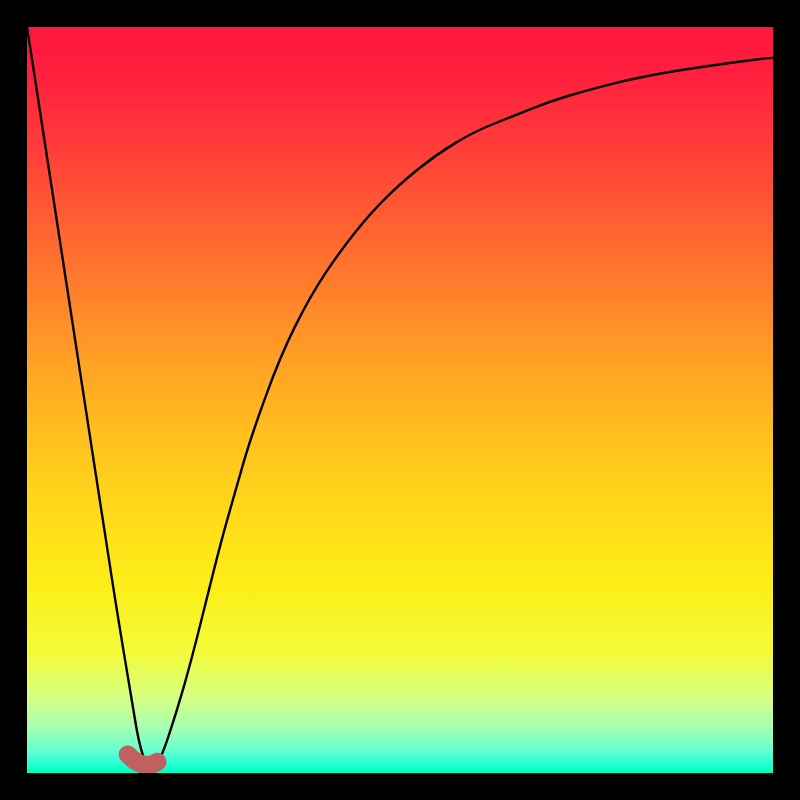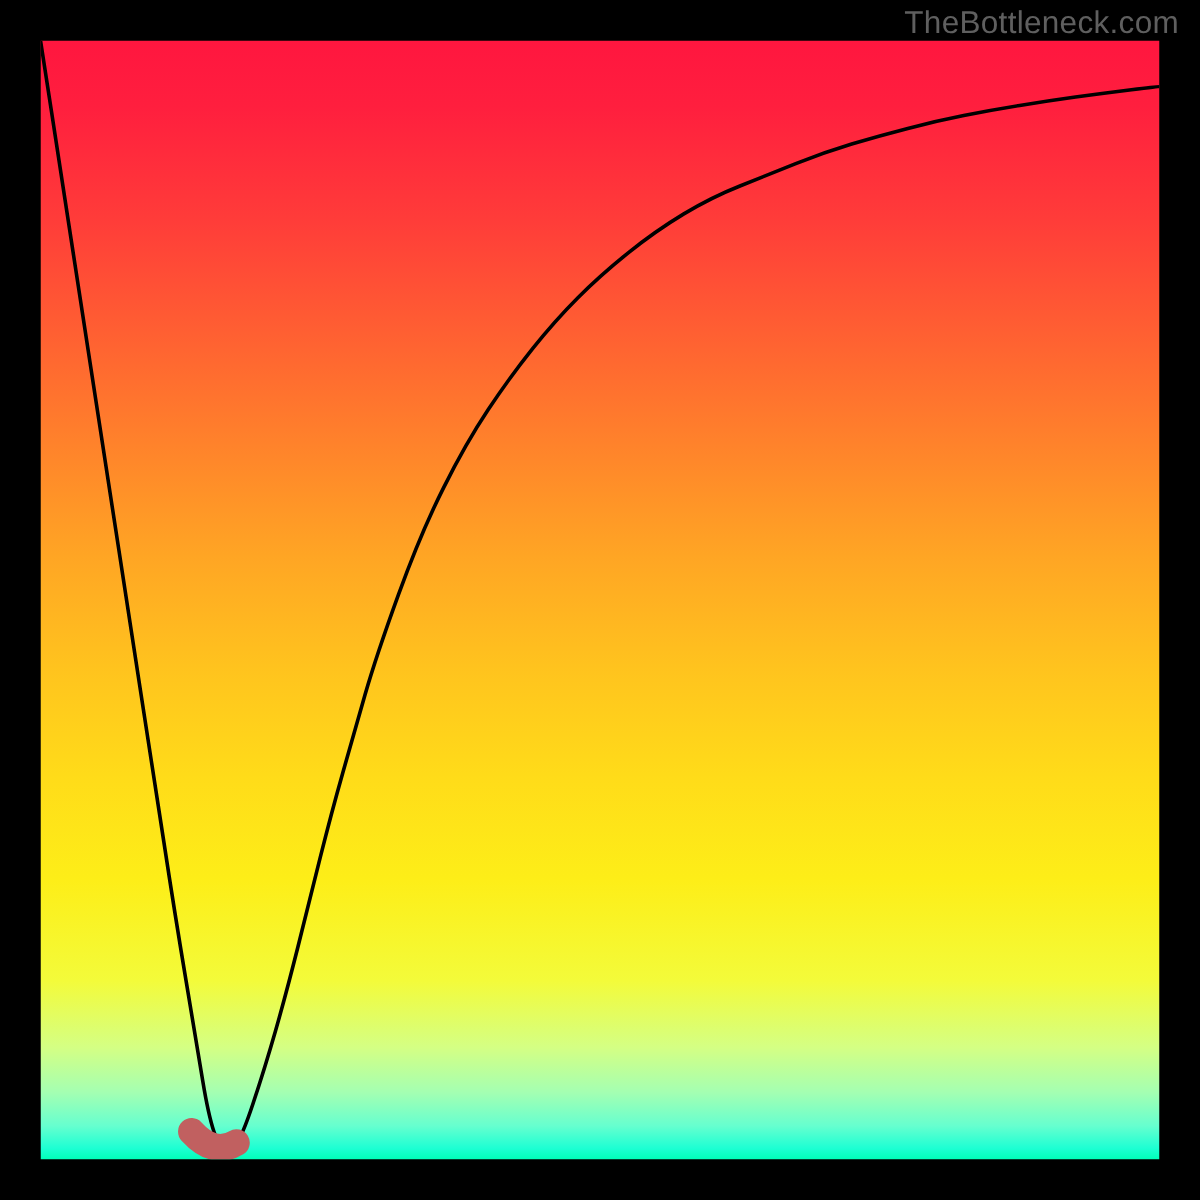--- a/index.html
+++ b/index.html
@@ -73,21 +73,20 @@
     stroke: #c16060;
     stroke-width: 18;
     stroke-linecap: round;
   }
 </style>
 </head>
 <body>
 
 <div class="frame">
 
-  <div class="watermark">TheBottleneck.com</div>
 
   <div class="plot">
 
     <div class="gradient"></div>
 
     <svg class="curve-svg" viewBox="0 0 746 746" preserveAspectRatio="none">
       <path class="curve-path" d="M 0.0 0.0 Q 0.0 0.0 7.5 48.5 Q 14.9 97.0 22.4 145.5 Q 29.8 194.0 37.3 242.5 Q 44.8 290.9 52.2 339.4 Q 59.7 387.9 67.1 436.4 Q 74.6 484.9 82.1 533.4 Q 89.5 581.9 97.0 626.6 Q 104.4 671.4 108.2 693.8 Q 111.9 716.2 115.6 727.3 Q 119.4 738.5 123.1 738.5 Q 126.8 738.5 130.6 734.8 Q 134.3 731.1 141.7 708.7 Q 149.2 686.3 156.7 660.2 Q 164.1 634.1 171.6 604.3 Q 179.0 574.4 186.5 544.6 Q 194.0 514.7 201.4 488.6 Q 208.9 462.5 216.3 436.4 Q 223.8 410.3 238.7 369.3 Q 253.6 328.2 268.6 298.4 Q 283.5 268.6 298.4 246.2 Q 313.3 223.8 328.2 205.2 Q 343.2 186.5 358.1 171.6 Q 373.0 156.7 391.6 141.7 Q 410.3 126.8 428.9 115.6 Q 447.6 104.4 466.3 97.0 Q 484.9 89.5 503.5 82.1 Q 522.2 74.6 540.8 69.0 Q 559.5 63.4 578.2 58.6 Q 596.8 53.7 615.5 50.0 Q 634.1 46.3 652.8 43.3 Q 671.4 40.3 690.0 37.7 Q 708.7 35.1 727.3 32.8 T 746.0 30.6"></path>
     </svg>
 
     <svg class="marker-svg" viewBox="0 0 746 746" preserveAspectRatio="none">

